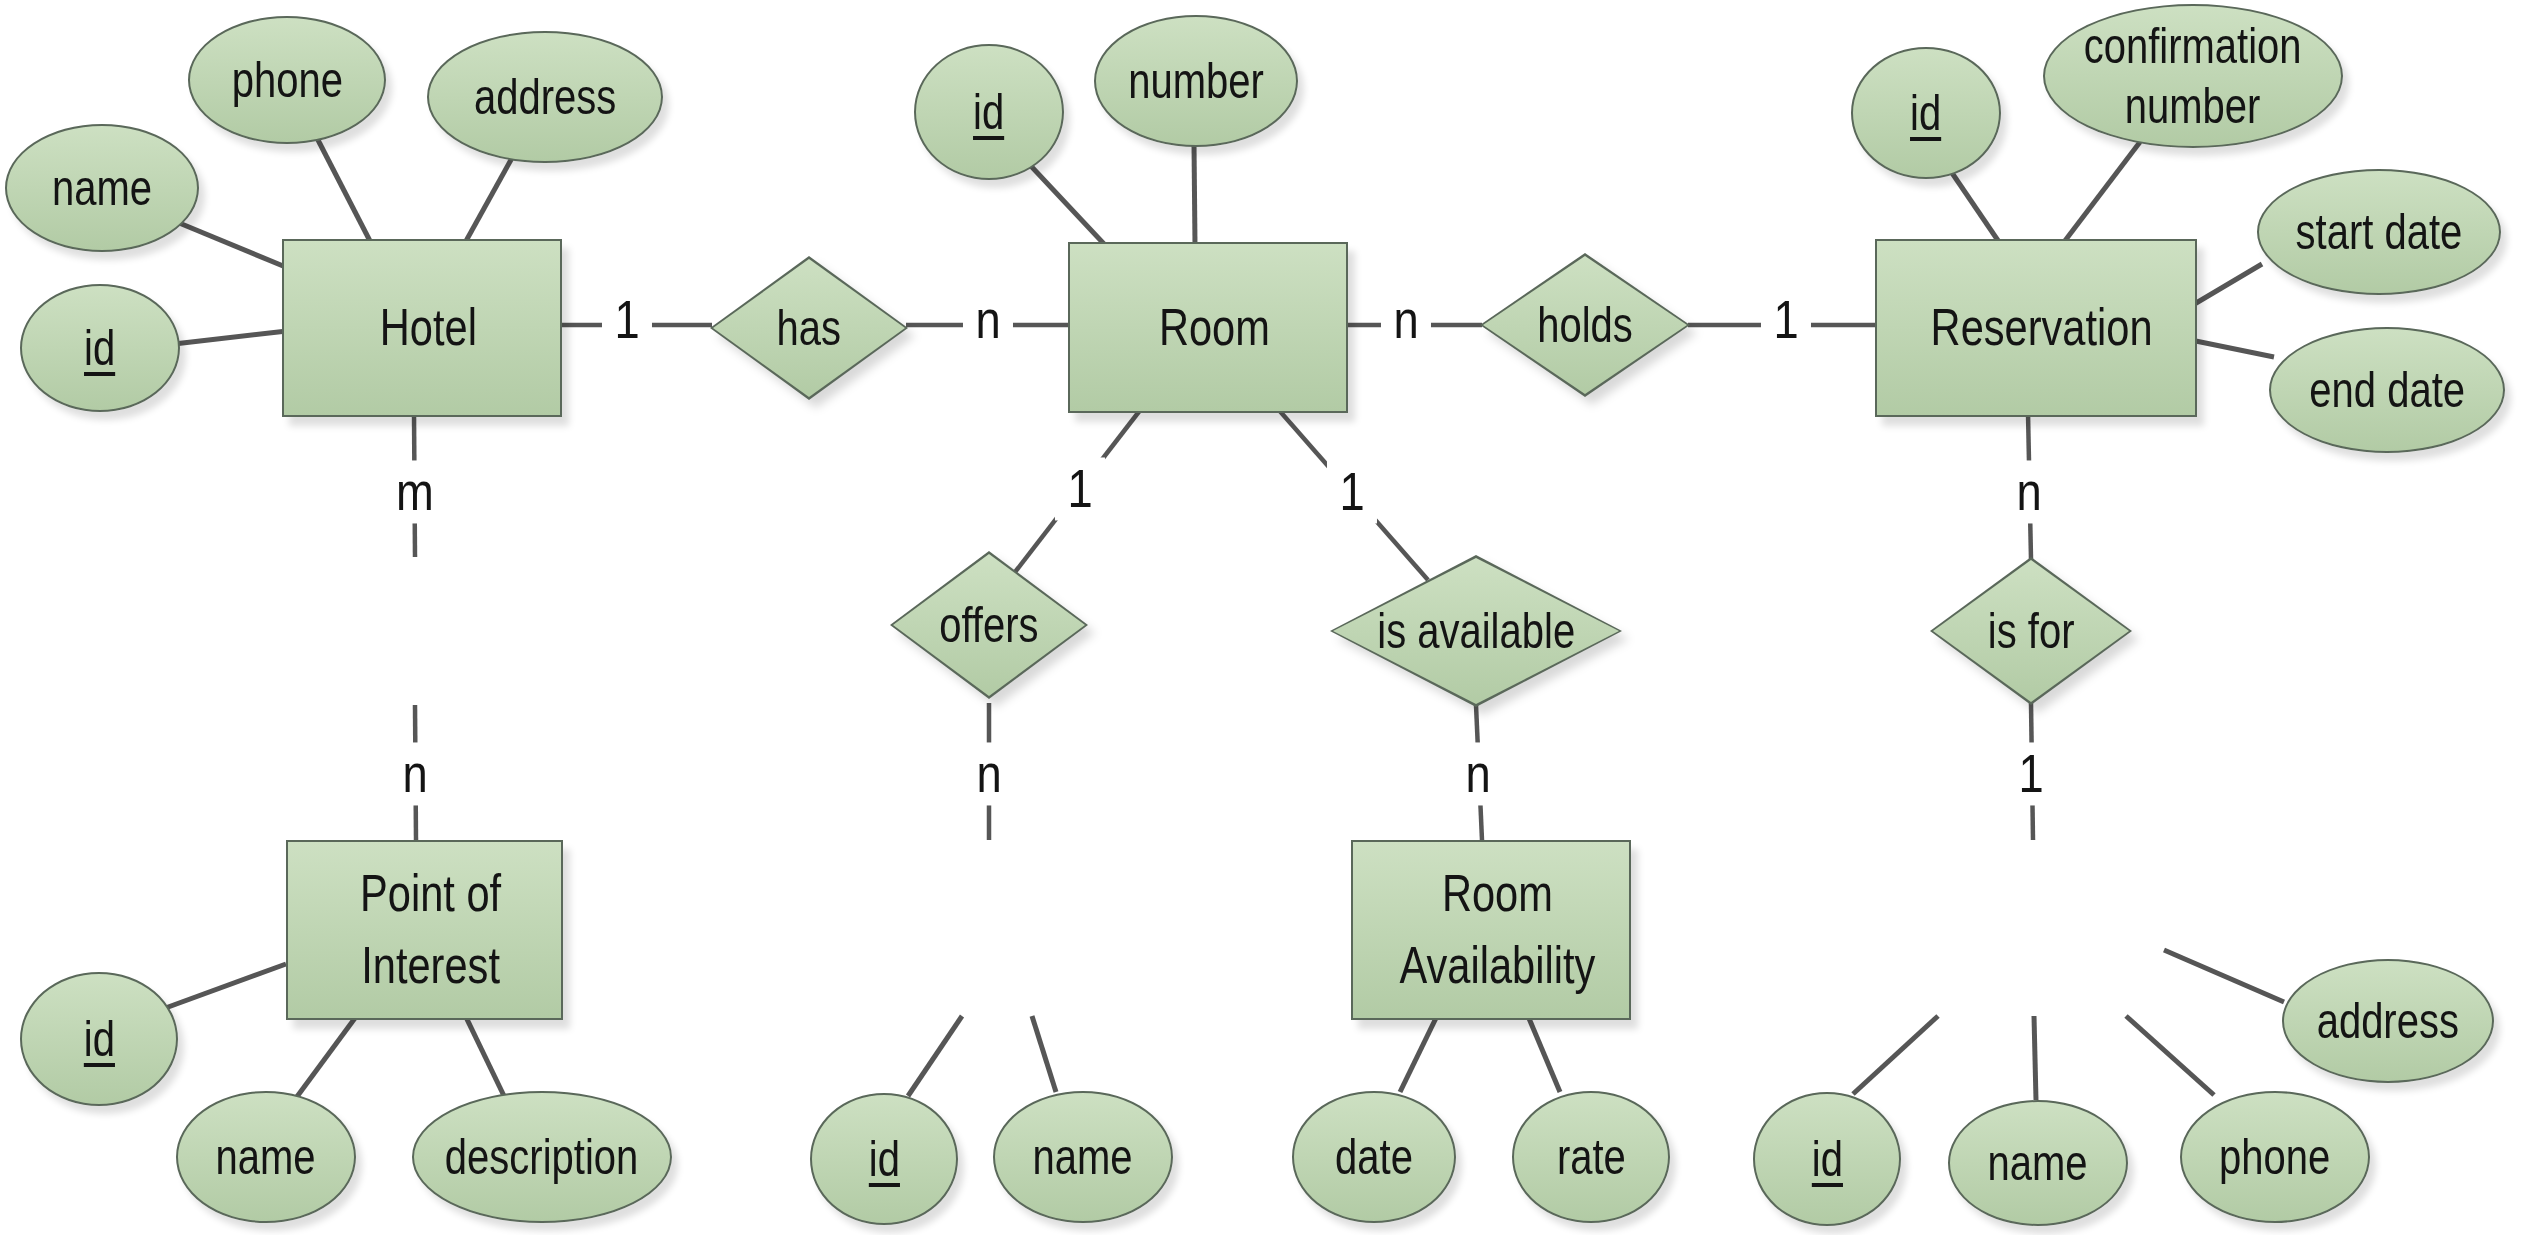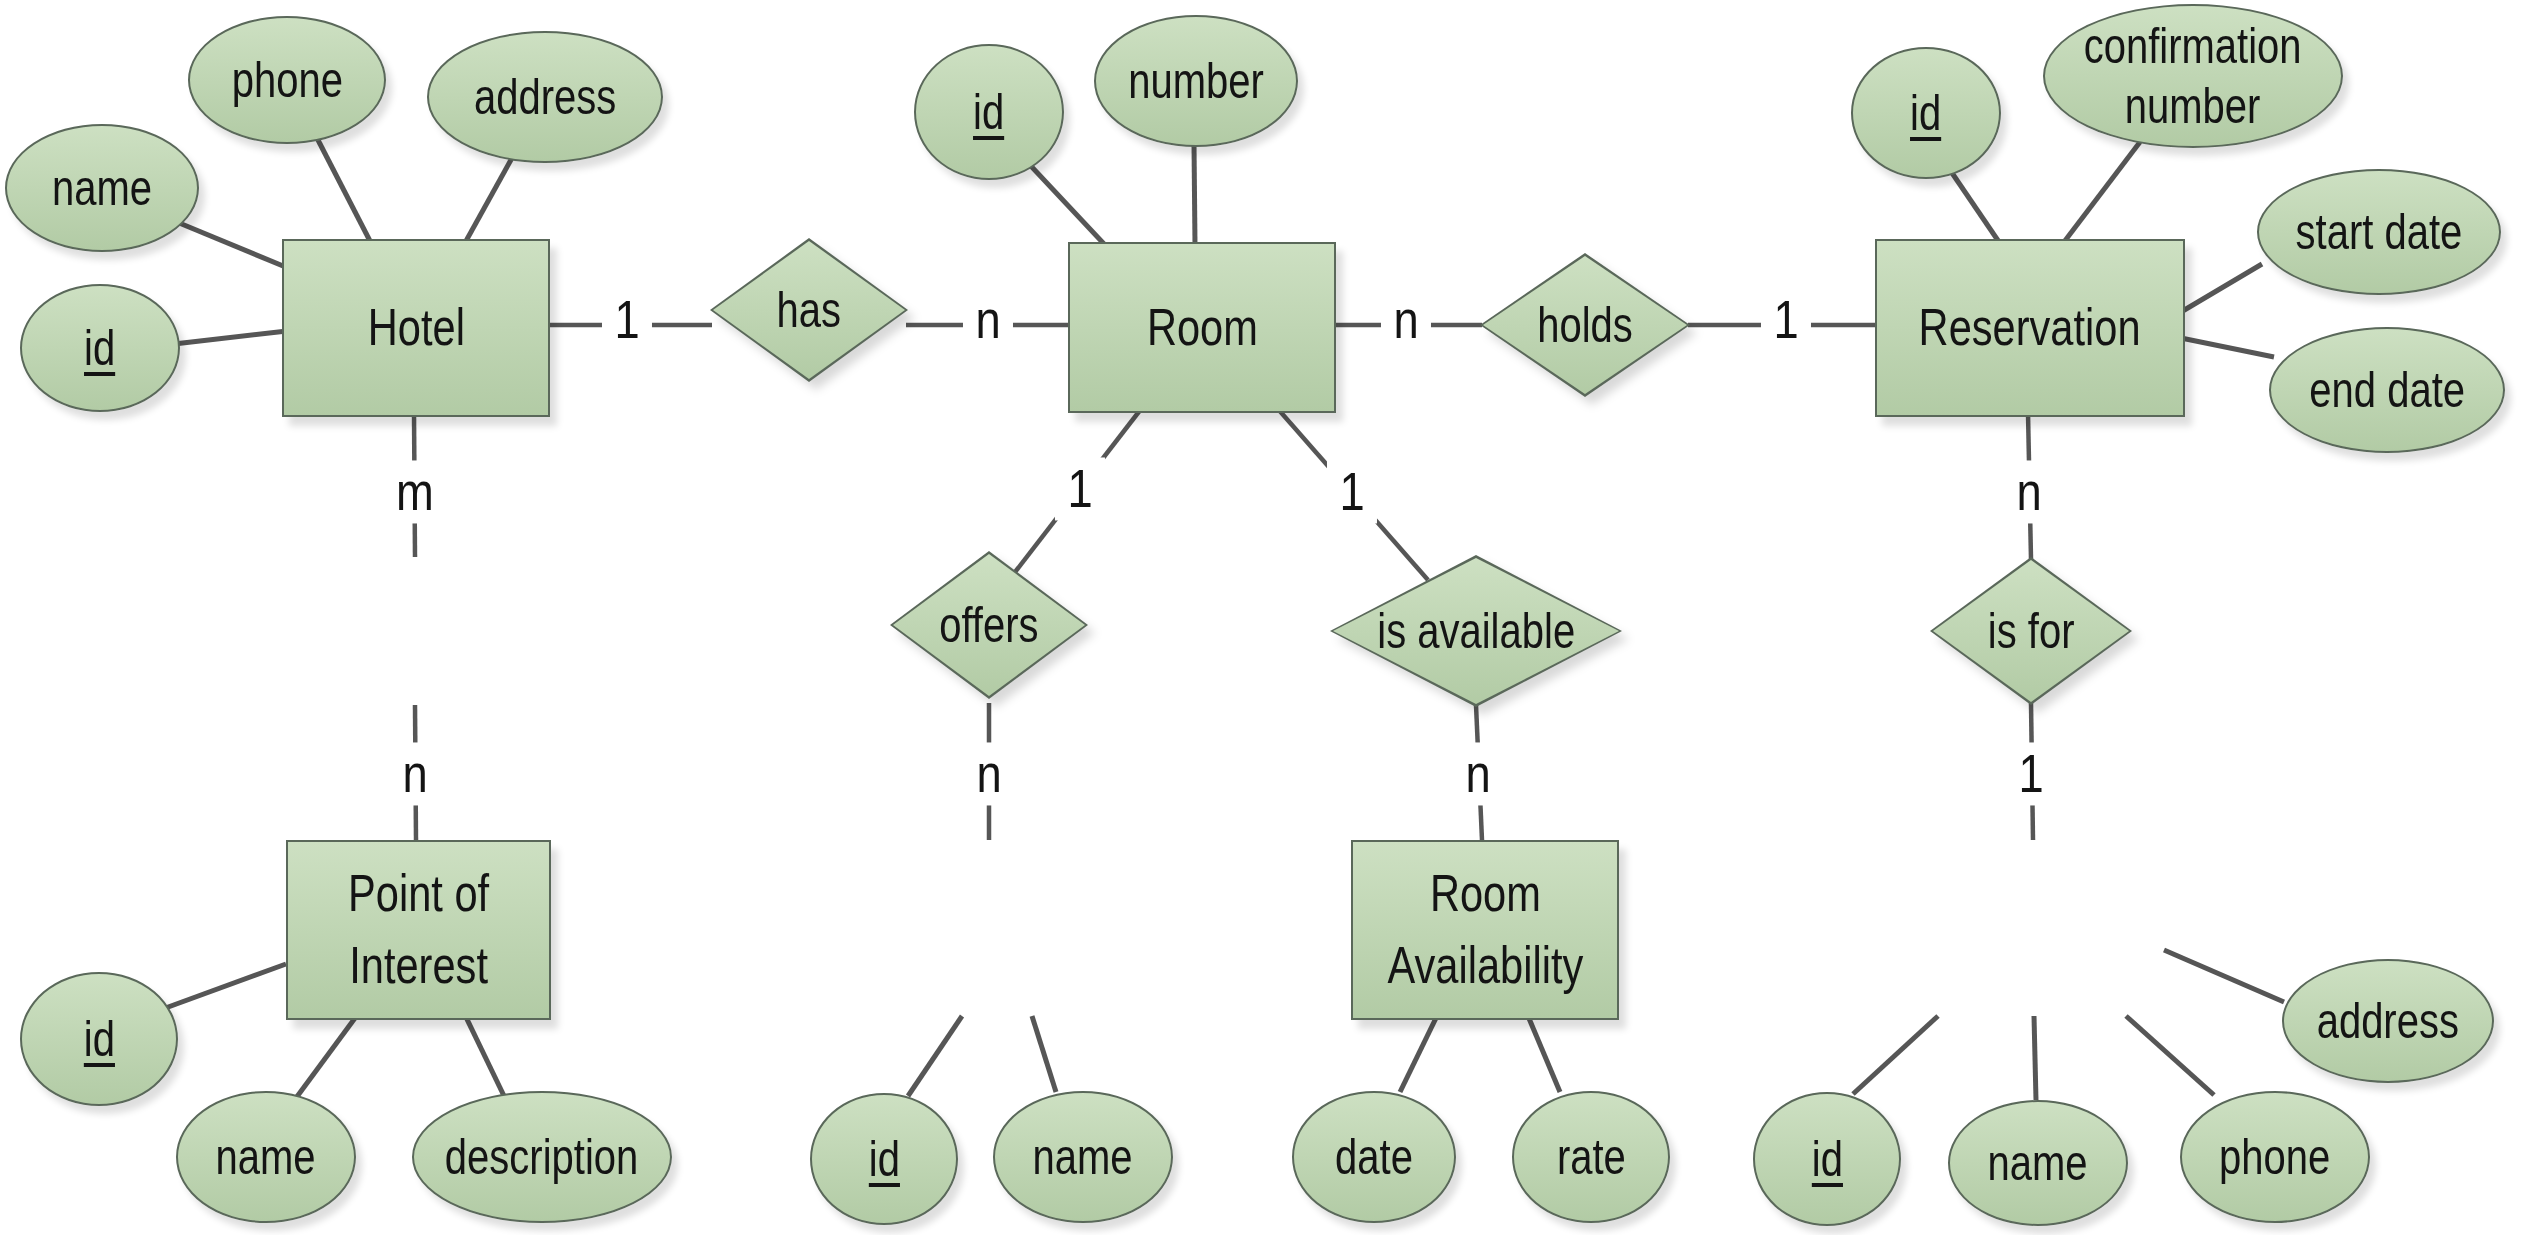--- a/index.html
+++ b/index.html
@@ -11,20 +11,21 @@
   .lines { position:absolute; left:0; top:0; }
   .rel   { stroke:#565656; stroke-width:4.5; }
   .aline { stroke:#565656; stroke-width:5; }
 
   .entity {
     position:absolute; display:flex; align-items:center; justify-content:center;
     text-align:center;
     background:linear-gradient(180deg,#cde0c2 0%,#b2cba5 100%);
     border:2px solid #5a685a;
     box-shadow:7px 9px 7px rgba(0,0,0,0.13);
+    padding-left:12px;
   }
   .entity .txt { font-size:52px; line-height:1.38; }
 
   .attr {
     position:absolute; display:flex; align-items:center; justify-content:center;
     text-align:center; border-radius:50%;
     background:linear-gradient(180deg,#cde0c2 0%,#b2cba5 100%);
     border:2px solid #5a685a;
     box-shadow:6px 8px 7px rgba(0,0,0,0.13);
   }
@@ -169,21 +170,21 @@
   <div class="attr" style="left:1948px;top:1100px;width:176px;height:122px">
     <span class="txt">name</span>
   </div>
   <div class="attr" style="left:2180px;top:1091px;width:186px;height:128px">
     <span class="txt">phone</span>
   </div>
   <div class="attr" style="left:2282px;top:959px;width:208px;height:120px">
     <span class="txt">address</span>
   </div>
 
-  <div class="diamond" style="left:710px;top:238px;width:198px;height:144px">
+  <div class="diamond" style="left:710px;top:256px;width:198px;height:144px">
     <div class="d-border"></div>
     <div class="d-fill"></div>
     <div class="d-label">
         <span class="txt">has</span>
       </div>
   </div>
   <div class="diamond" style="left:1480px;top:253px;width:210px;height:144px">
     <div class="d-border"></div>
     <div class="d-fill"></div>
     <div class="d-label">

